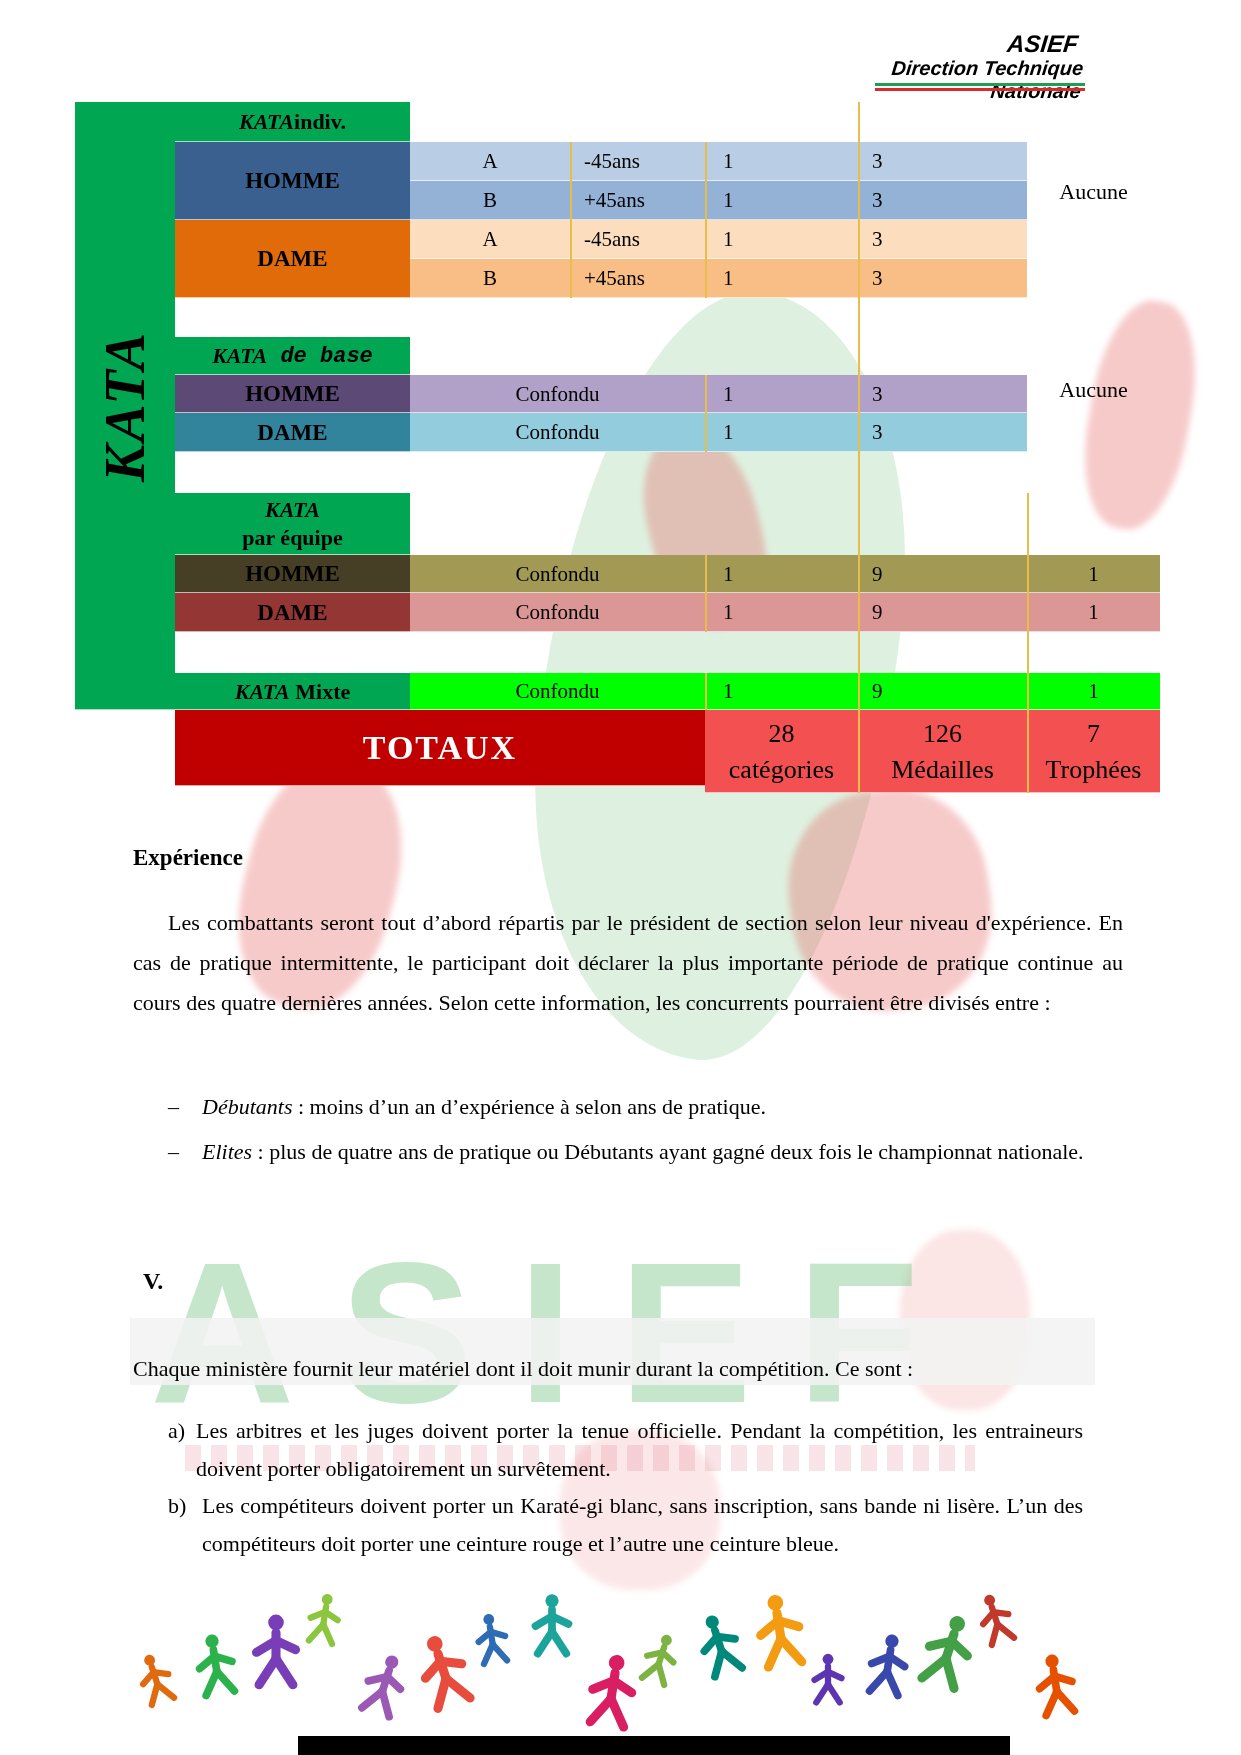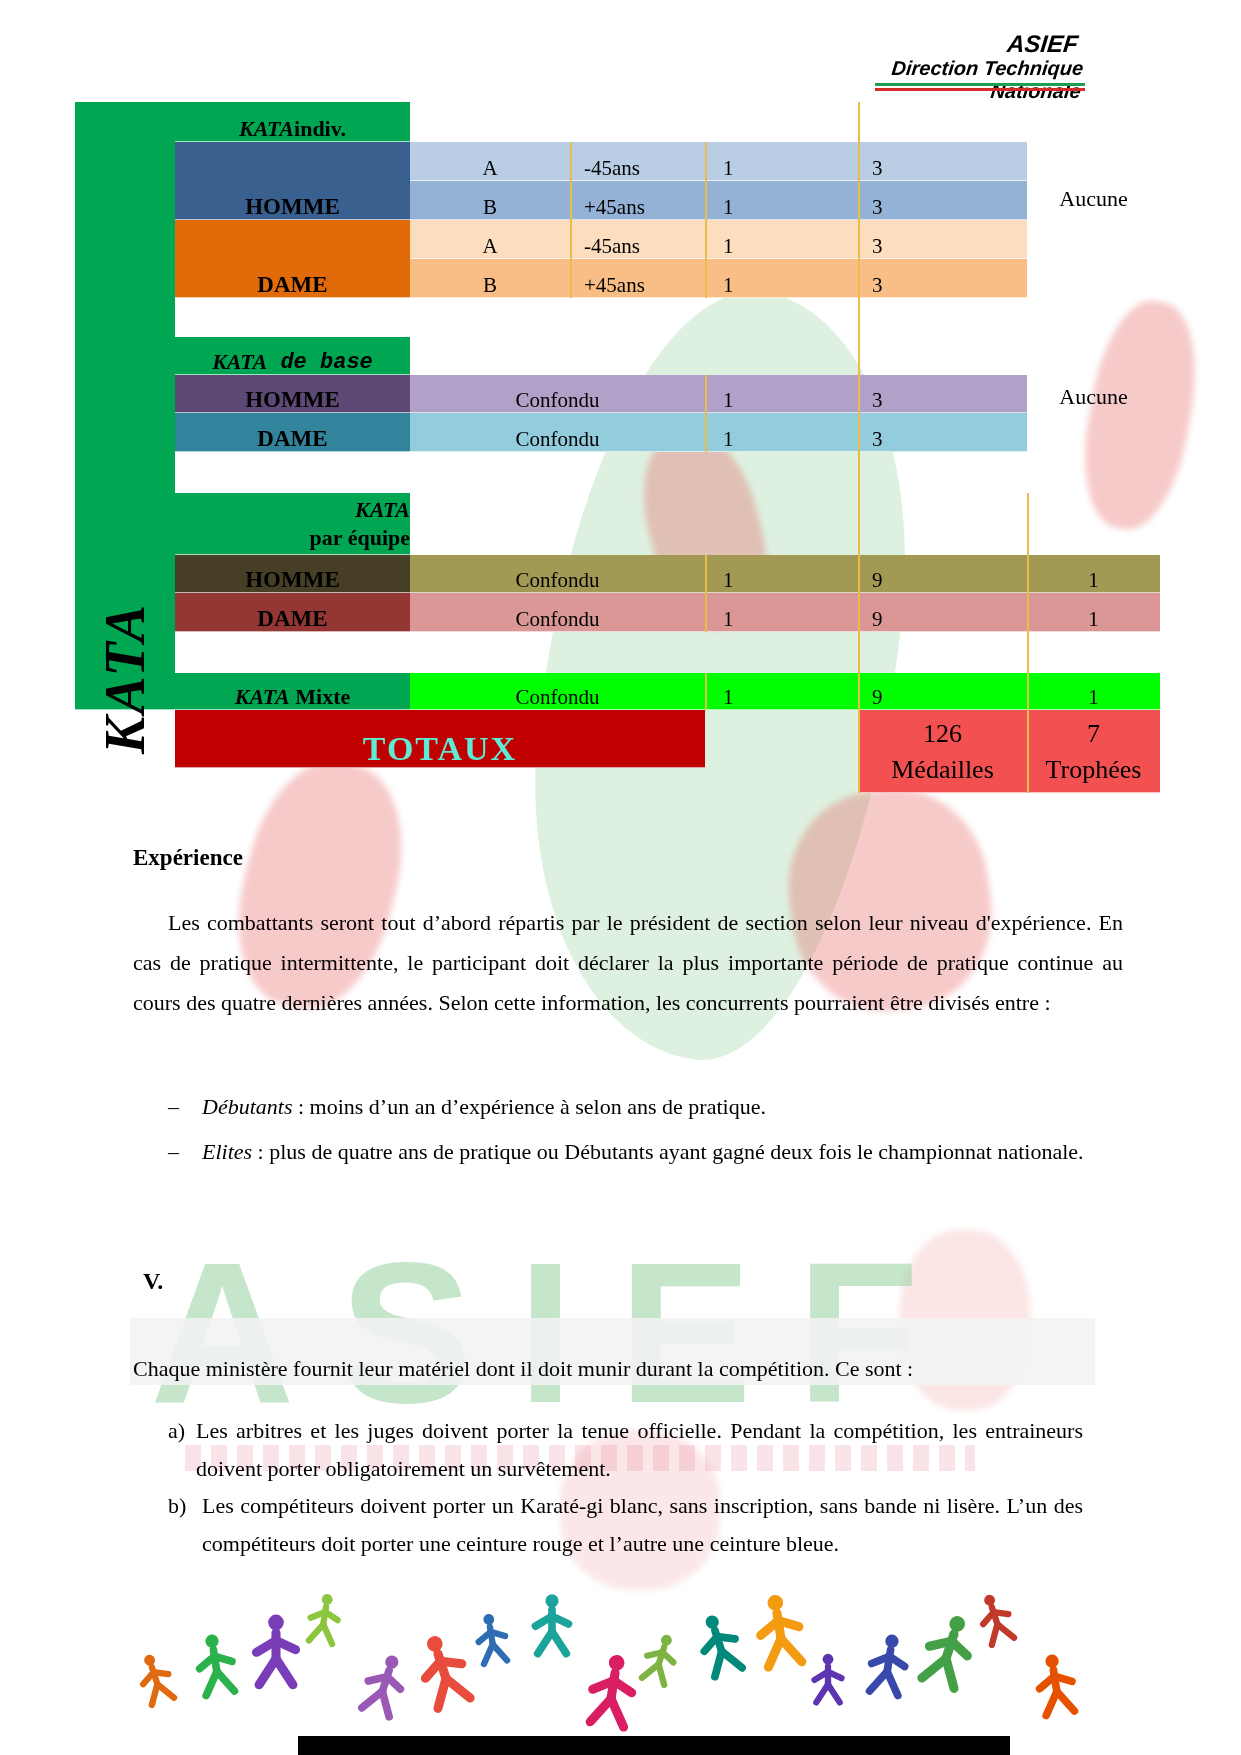--- a/index.html
+++ b/index.html
@@ -1,20 +1,20 @@
 <!DOCTYPE html>
 <html><head>
 <meta charset="utf-8">
 <style>
   html,body{margin:0;padding:0;background:#fff;}
   #page{position:relative;width:1241px;height:1755px;background:#fff;overflow:hidden;
         font-family:"Liberation Serif",serif;color:#000;}
   .abs{position:absolute;box-sizing:border-box;}
   
-  .cell{position:absolute;box-sizing:border-box;display:flex;align-items:flex-end;z-index:2;
+  .cell{position:absolute;box-sizing:border-box;display:flex;align-items:center;z-index:2;
         font-size:21px;box-shadow:inset 0 -1px 0 rgba(255,255,255,.65);}
   .center{justify-content:center;text-align:center;}
   .padL{padding-left:14px;}
   .lbl{font-weight:bold;font-size:23px;justify-content:center;}
   .hdr{background:#00A651;font-weight:bold;font-size:22px;justify-content:center;text-align:center;}
   .hdr .kata{font-style:italic;}
   .vline{position:absolute;width:2px;background:#E9BD4A;z-index:6;}
   
   .scriptic{font-family:"Liberation Sans",sans-serif;font-style:italic;font-weight:700;
             transform:skewX(-6deg);}
@@ -118,21 +118,25 @@
 
   <div class="cell hdr" style="left:175px;top:673px;width:235px;height:37px;">
     <span class="kata">KATA</span>
       <span style="white-space:pre;"> Mixte</span>
   </div>
   <div class="cell center" style="left:410px;top:673px;width:295px;height:37px;background:#00FF00;">Confondu</div>
   <div class="cell padL" style="left:705px;top:673px;width:153px;height:37px;background:#00FF00;padding-left:18px;">1</div>
   <div class="cell padL" style="left:858px;top:673px;width:169px;height:37px;background:#00FF00;">9</div>
   <div class="cell center" style="left:1027px;top:673px;width:133px;height:37px;background:#00FF00;">1</div>
 
-  <div class="cell center" style="left:175px;top:710px;width:530px;height:58px;background:#C00000;color:#5eead4;font-weight:bold;font-size:34px;letter-spacing:2px;">TOTAUX</div>
+  <div class="cell center" style="left:175px;top:710px;width:530px;height:76px;background:#C00000;color:#ffffff;font-weight:bold;font-size:34px;letter-spacing:2px;">TOTAUX</div>
+  <div class="cell totunit" style="left:705px;top:710px;width:153px;height:83px;background:#F35151;">
+    <span>28</span>
+    <span>catégories</span>
+  </div>
   <div class="cell totunit" style="left:858px;top:710px;width:169px;height:83px;background:#F35151;">
     <span>126</span>
     <span>Médailles</span>
   </div>
   <div class="cell totunit" style="left:1027px;top:710px;width:133px;height:83px;background:#F35151;">
     <span>7</span>
     <span>Trophées</span>
   </div>
 
   <div class="vline" style="left:570px;top:142px;height:156px;"></div>

